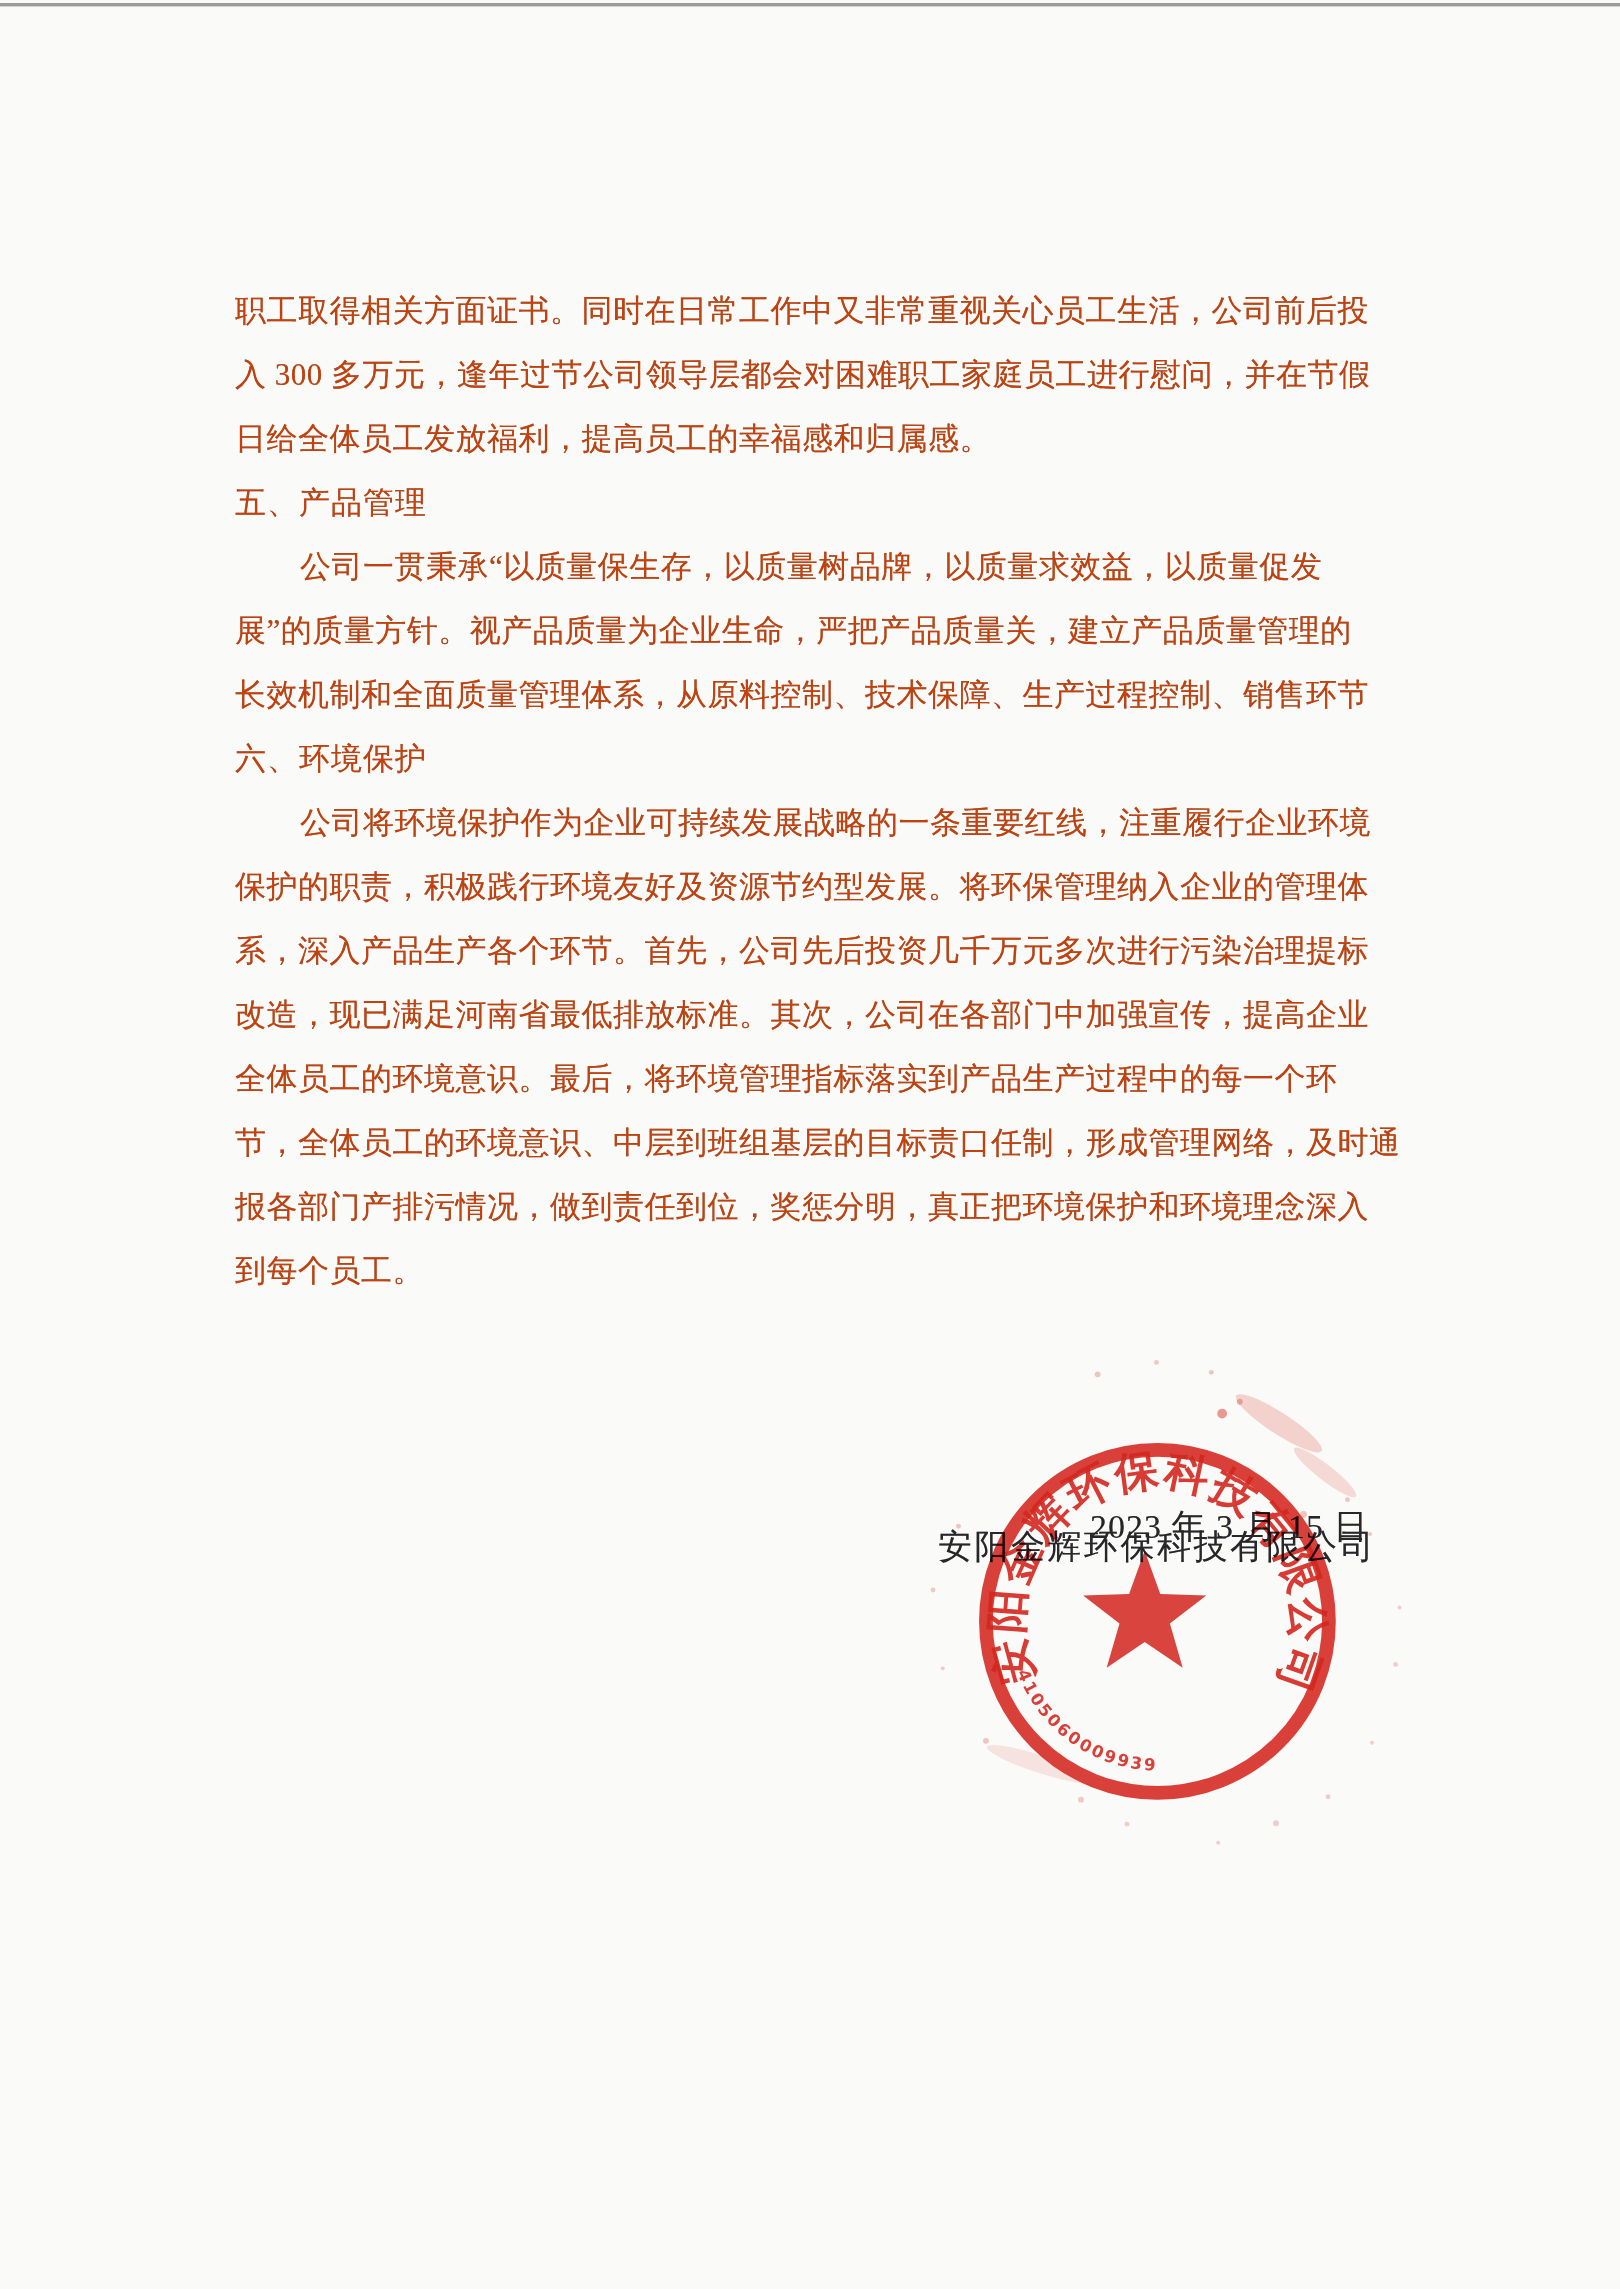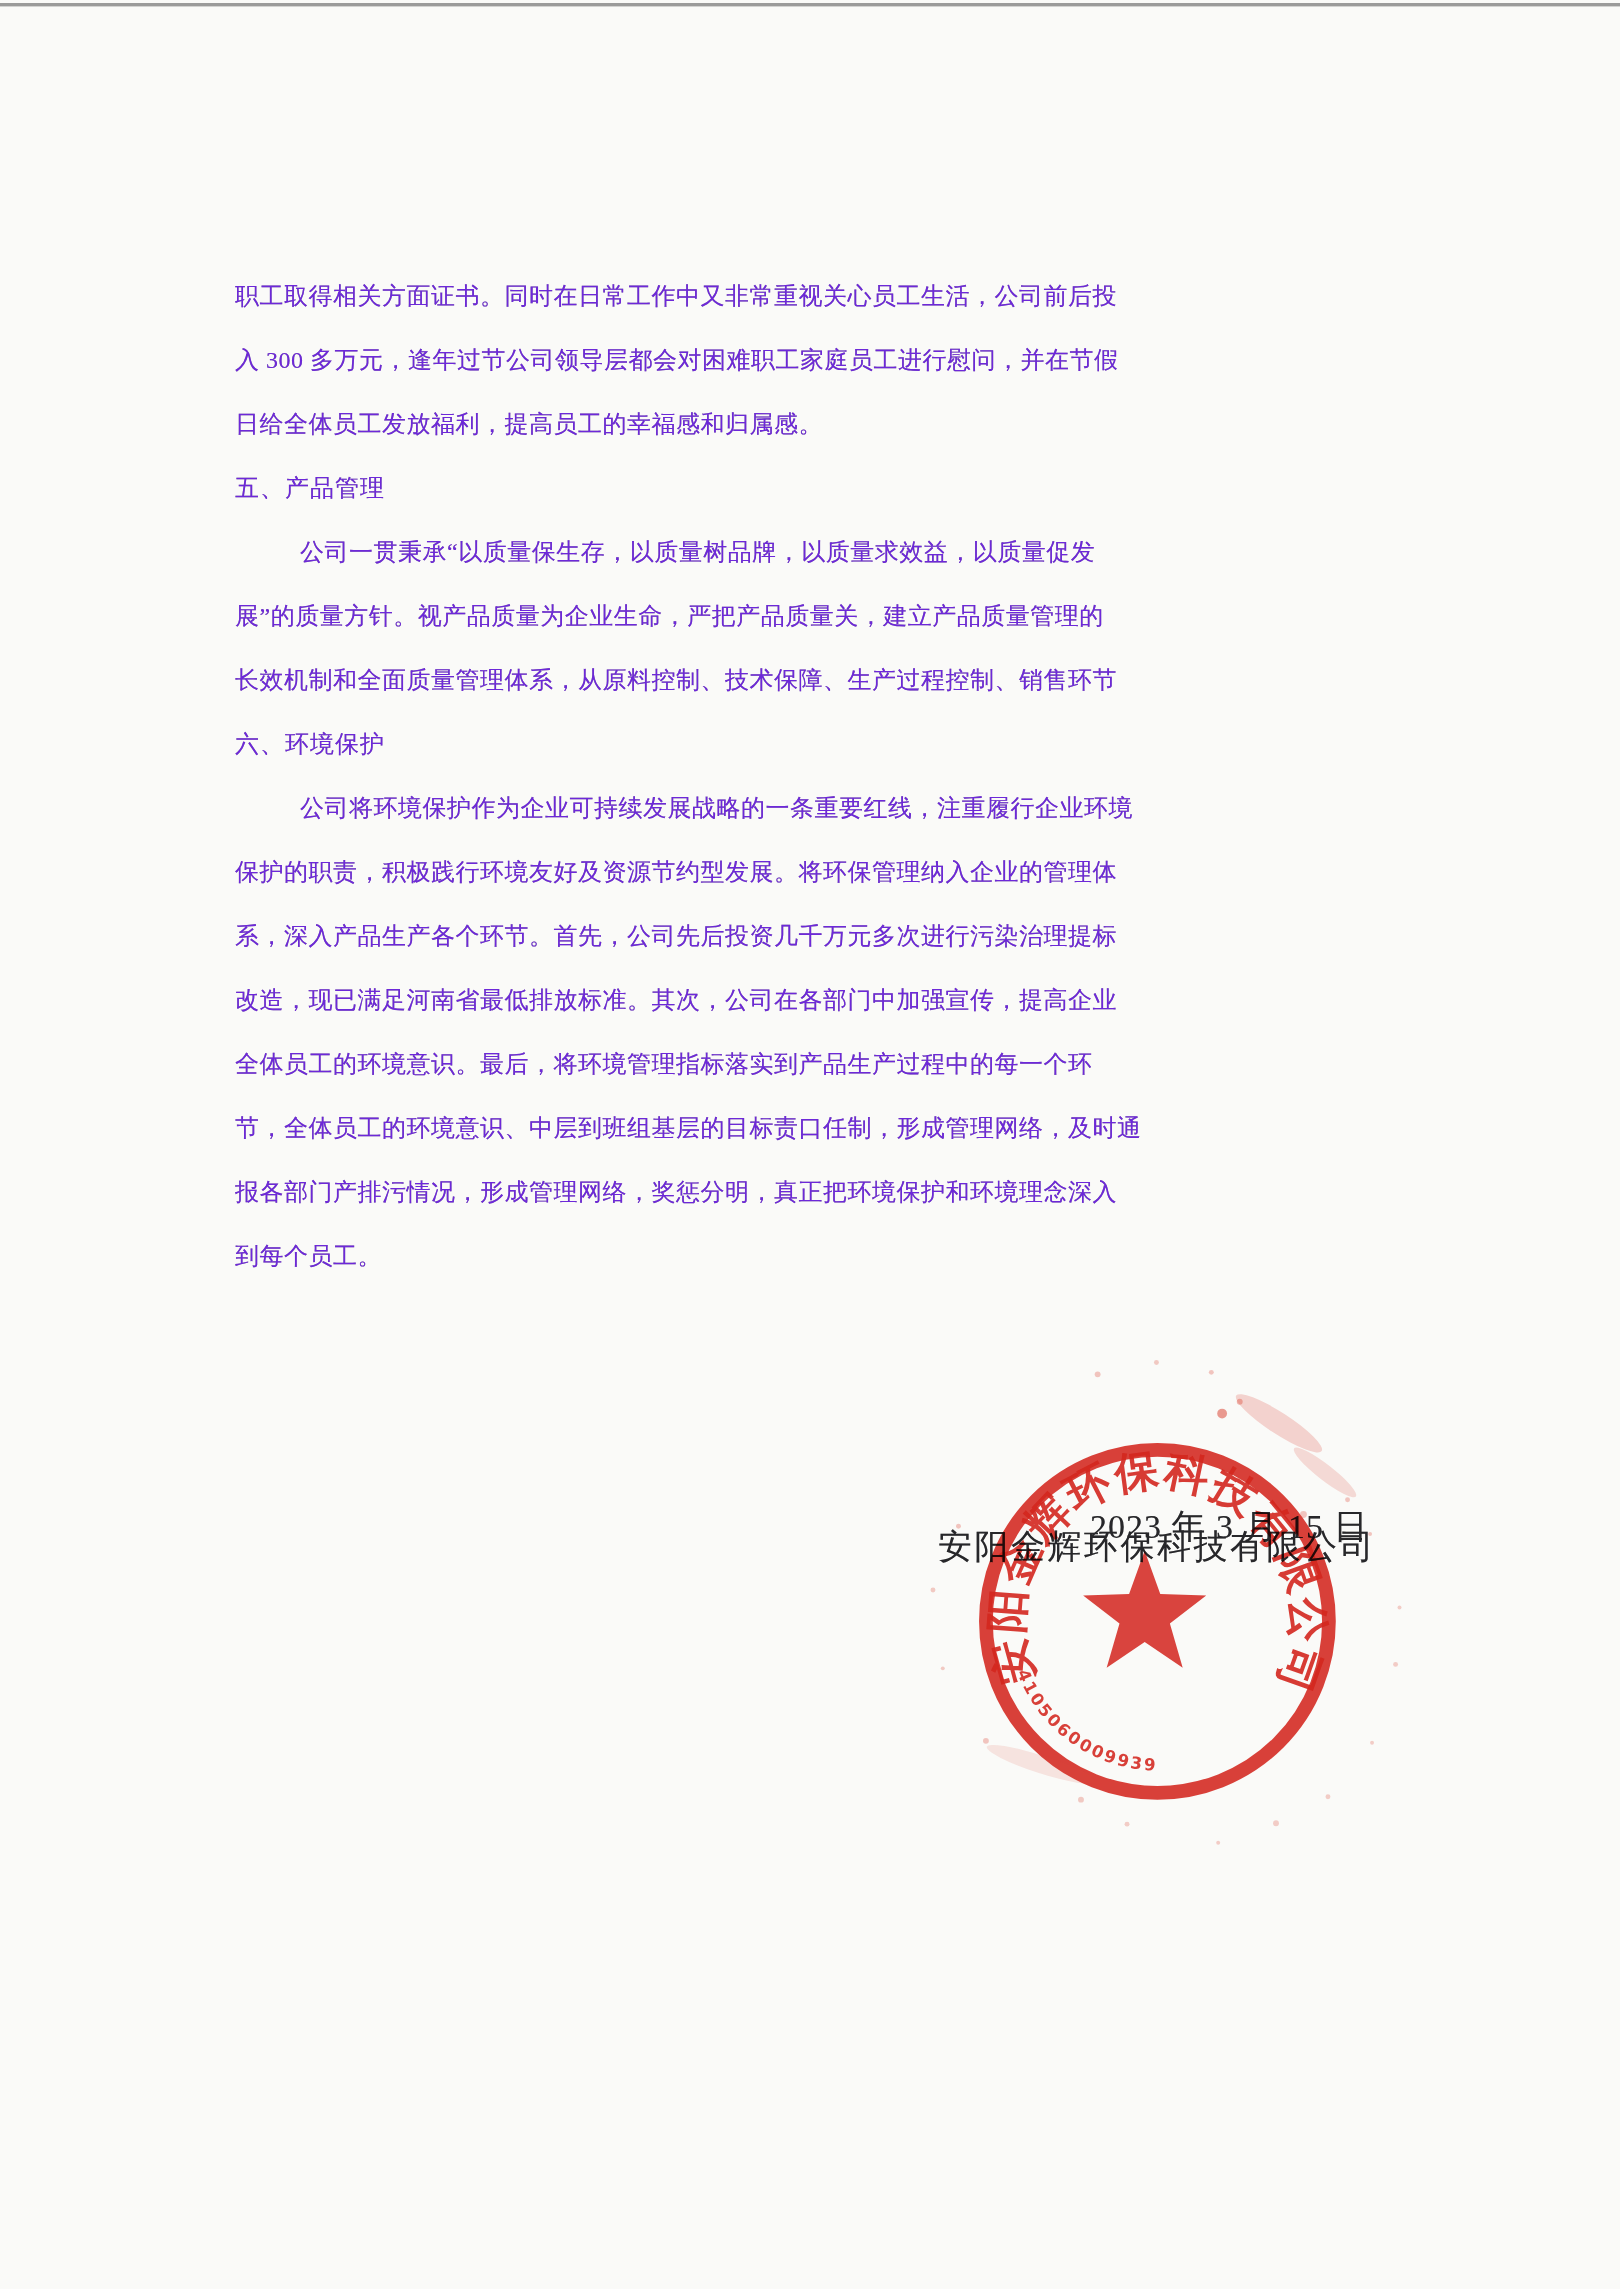--- a/index.html
+++ b/index.html
@@ -6,22 +6,22 @@
   body{
     width:1620px;height:2290px;position:relative;overflow:hidden;
     background:#f8f8f6;
     font-family:"Liberation Serif","DejaVu Serif",serif;
   }
   .page{position:absolute;inset:0;background:#fafaf8;}
   .scan-edge{position:absolute;top:2.9px;left:0;width:100%;height:2.9px;background:#8a8a8a;opacity:.85;}
   .scan-edge2{position:absolute;top:5.9px;left:0;width:100%;height:1px;background:#c9c9c7;opacity:.8;}
 
   .doc-text{
-    position:absolute;left:235px;top:264px;width:1188px;
-    color:#6d28d9;font-size:24px;line-height:64px;
+    position:absolute;left:235px;top:279px;width:1188px;
+    color:#c2410c;font-size:31px;line-height:64px;
     letter-spacing:0.5px;
     text-shadow:0 0 0.6px rgba(40,40,40,.45);
   }
   .doc-text .line{white-space:nowrap;}
   .doc-text .line.indent{padding-left:65px;}
   .doc-text .line.heading{letter-spacing:1px;}
 
   .signature{
     position:absolute;color:#27272a;
     font-size:34px;line-height:1.2;white-space:nowrap;
@@ -60,21 +60,21 @@
       <div class="line indent">公司一贯秉承“以质量保生存，以质量树品牌，以质量求效益，以质量促发</div>
       <div class="line">展”的质量方针。视产品质量为企业生命，严把产品质量关，建立产品质量管理的</div>
       <div class="line">长效机制和全面质量管理体系，从原料控制、技术保障、生产过程控制、销售环节</div>
       <div class="line heading">六、环境保护</div>
       <div class="line indent">公司将环境保护作为企业可持续发展战略的一条重要红线，注重履行企业环境</div>
       <div class="line">保护的职责，积极践行环境友好及资源节约型发展。将环保管理纳入企业的管理体</div>
       <div class="line">系，深入产品生产各个环节。首先，公司先后投资几千万元多次进行污染治理提标</div>
       <div class="line">改造，现已满足河南省最低排放标准。其次，公司在各部门中加强宣传，提高企业</div>
       <div class="line">全体员工的环境意识。最后，将环境管理指标落实到产品生产过程中的每一个环</div>
       <div class="line">节，全体员工的环境意识、中层到班组基层的目标责口任制，形成管理网络，及时通</div>
-      <div class="line">报各部门产排污情况，形成管理网络，奖惩分明，真正把环境保护和环境理念深入</div>
+      <div class="line">报各部门产排污情况，做到责任到位，奖惩分明，真正把环境保护和环境理念深入</div>
       <div class="line">到每个员工。</div>
     </div>
 
   <div class="signature sig-company">安阳金辉环保科技有限公司</div>
   <div class="signature sig-date">2023 年 3 月 15 日</div>
 
   <svg class="seal-svg" viewBox="0 0 1653 2336">
     <defs>
       <path id="sealArcPath" d="M 1056 1712 A 138 138 0 1 1 1306 1712" fill="none"></path>
       <path id="sealSerialPath" d="M 1038 1706 A 152 152 0 0 0 1207 1804" fill="none"></path>

